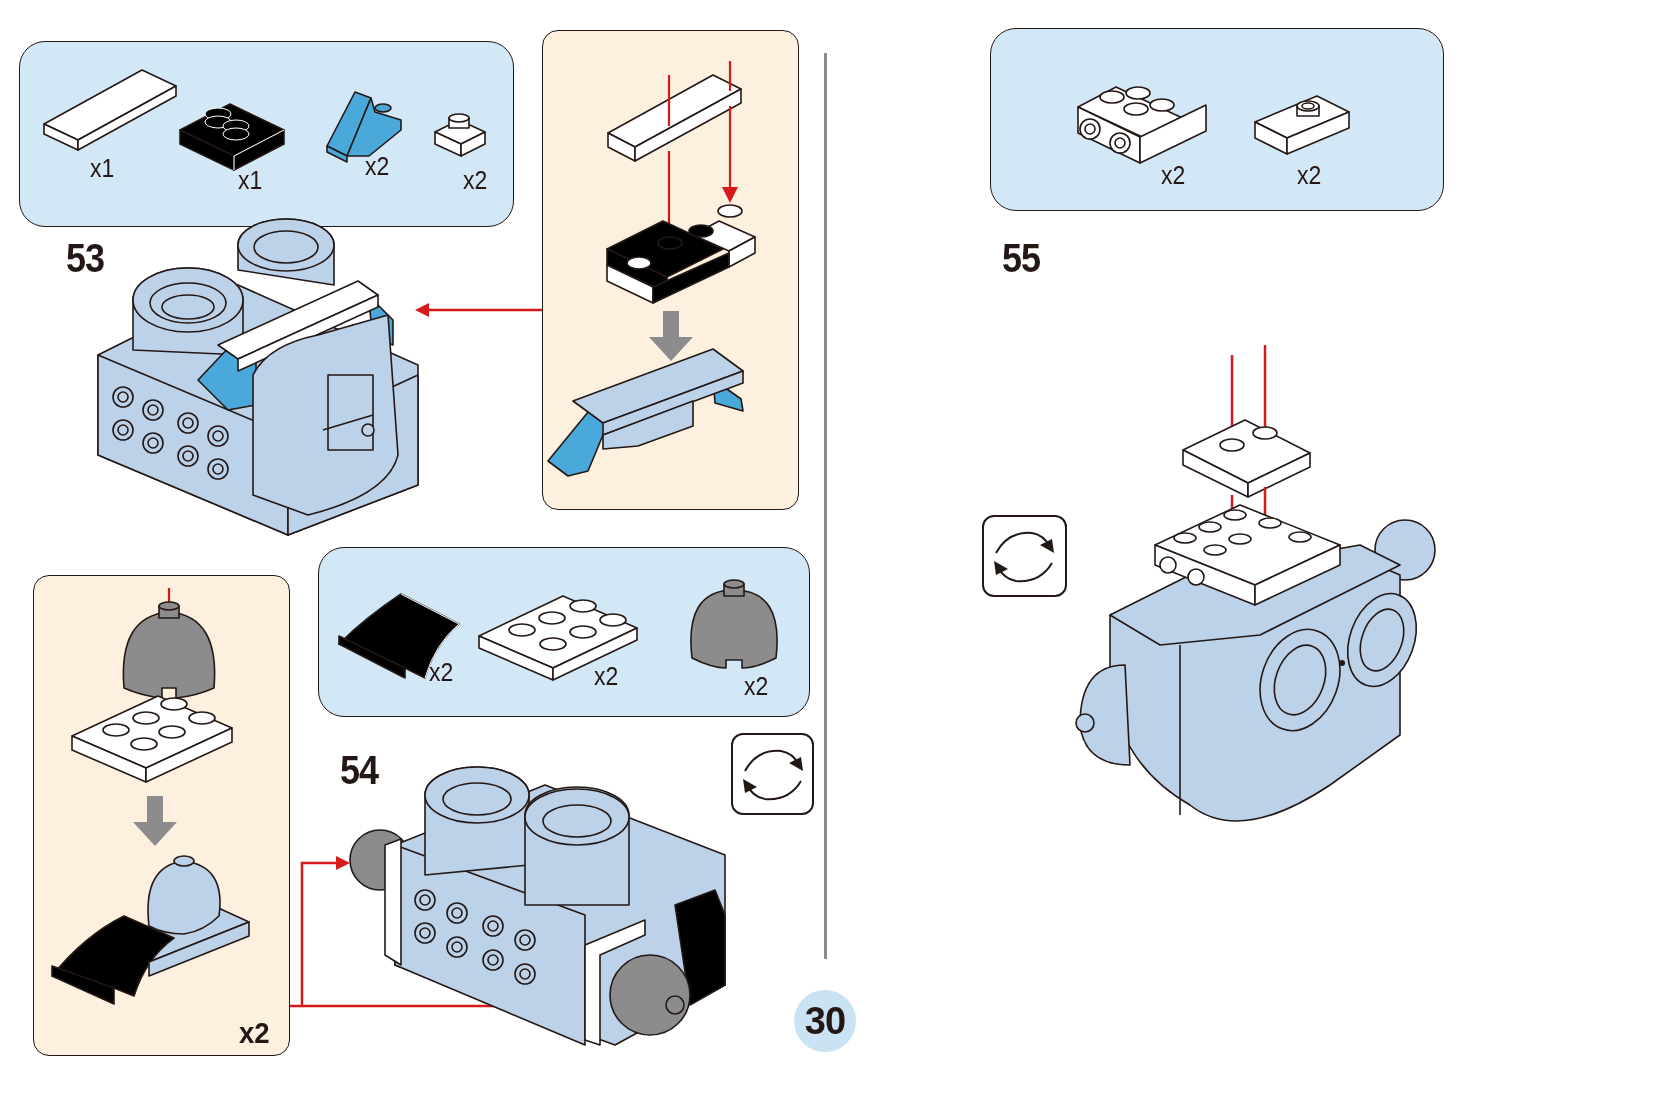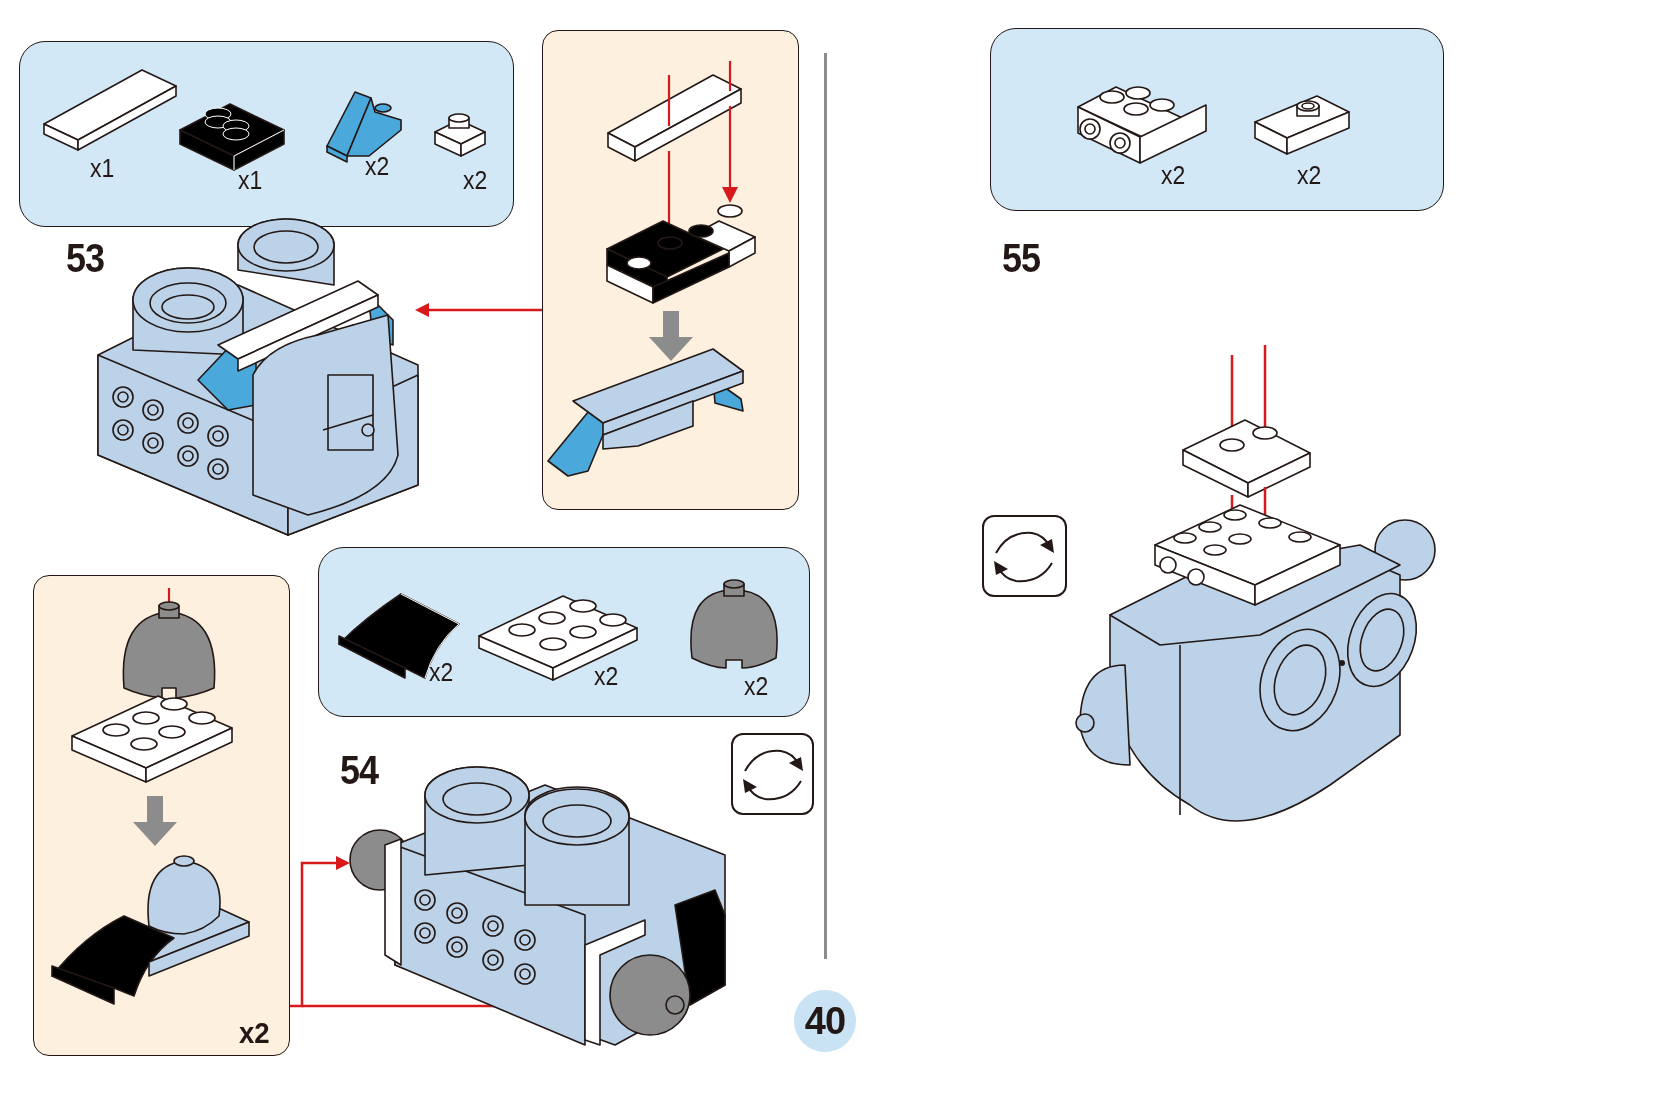--- a/index.html
+++ b/index.html
@@ -345,13 +345,13 @@
       <circle cx="126" cy="232" r="8"></circle>
   </g>
 
   <ellipse class="st" cx="230" cy="335" rx="38" ry="52" fill="#bcd2e8" transform="rotate(20 230 335)"></ellipse>
   <ellipse class="st" cx="230" cy="335" rx="24" ry="36" fill="#bcd2e8" transform="rotate(20 230 335)"></ellipse>
   <ellipse class="st" cx="312" cy="295" rx="32" ry="48" fill="#bcd2e8" transform="rotate(20 312 295)"></ellipse>
   <ellipse class="st" cx="312" cy="295" rx="20" ry="32" fill="#bcd2e8" transform="rotate(20 312 295)"></ellipse>
   <circle cx="272" cy="318" r="3" fill="#231815"></circle>
 </svg>
 
-<div class="page-num">40</div>
+<div class="page-num">30</div>
 
 </body></html>

